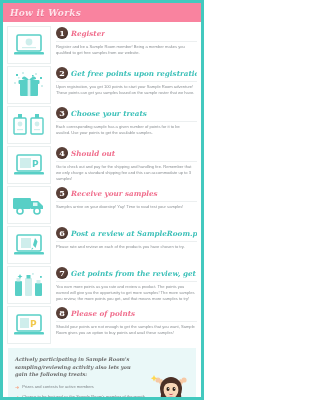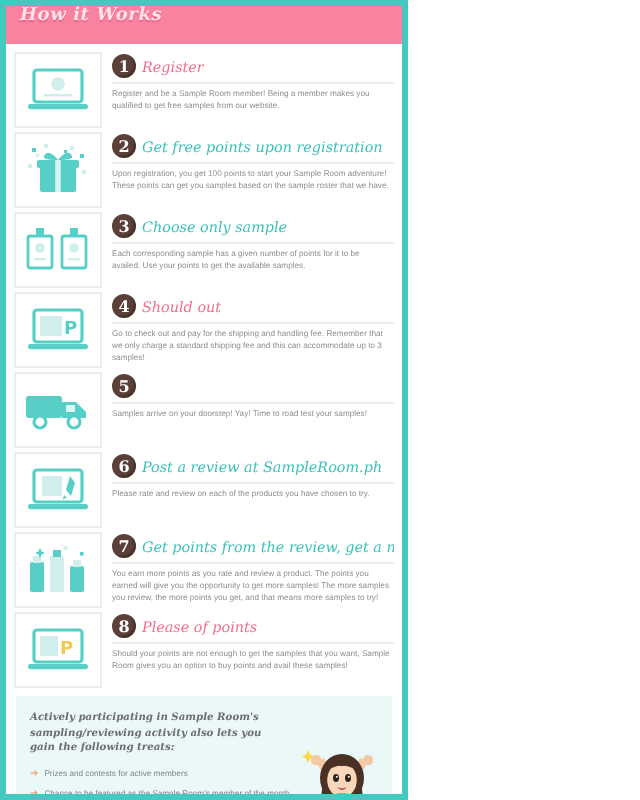--- a/index.html
+++ b/index.html
@@ -13,21 +13,21 @@
     position: relative;
     width: 204px; height: 400px;
     background: #ffffff;
     border: 3px solid #43c9bf;
     overflow: hidden;
   }
   
   .header {
     height: 19px;
     background: #f9839f;
-    display: flex; 
+    display: flex; align-items: center;
     padding-left: 7px;
   }
   .header-title {
     font-family: "DejaVu Serif", serif;
     font-style: italic;
     font-weight: bold;
     font-size: 9px;
     color: #ffe3ea;
     letter-spacing: .3px;
     text-shadow: 0 1px 0 rgba(200,60,100,.35);
@@ -71,21 +71,21 @@
     font-family: "DejaVu Serif", serif;
     font-size: 8px;
     font-weight: bold;
     line-height: 12px;
     text-align: center;
     box-shadow: inset -1px -1px 1px rgba(0,0,0,.25);
   }
   .step-title {
     font-family: "DejaVu Serif", serif;
     font-style: italic;
-    font-weight: normal;
+    font-weight: bold;
     font-size: 7.2px;
     color: #f06d8c;
     white-space: nowrap;
     overflow: hidden;
   }
   .step-title.teal { color: #3cc0b8; }
   .step-desc {
     font-size: 4.1px;
     line-height: 6.2px;
     color: #8a8f93;
@@ -183,21 +183,21 @@
         <circle cx="25" cy="12" r="2.4" fill="#cfeeec"></circle>
         <rect x="22" y="17" width="6" height="1.2" fill="#cfeeec"></rect>
         <rect x="6" y="2" width="4" height="4" fill="#58cfc6"></rect>
         <rect x="23" y="2" width="4" height="4" fill="#58cfc6"></rect>
       </svg>
           </span>
         </div>
         <div class="step-body">
           <div class="step-head">
             <span class="badge">3</span>
-            <span class="step-title teal">Choose only sample</span>
+            <span class="step-title teal">Choose your treats</span>
           </div>
           <div class="step-desc">Each corresponding sample has a given number of points for it to be availed. Use your points to get the available samples.</div>
         </div>
       </div>
       <div class="step">
         <div class="icon-tile">
           <span>
             <svg width="32" height="24" viewBox="0 0 32 24">
         <rect x="4" y="2" width="24" height="16" rx="1.5" fill="none" stroke="#58cfc6" stroke-width="1.6"></rect>
         <rect x="7" y="5" width="11" height="10" fill="#cfeeec"></rect>
@@ -222,20 +222,21 @@
         <path d="M19 7 l7 0 l5 5 l0 3 l-12 0 Z" fill="#58cfc6"></path>
         <rect x="21" y="8.5" width="4.5" height="3.5" fill="#ffffff" opacity=".8"></rect>
         <circle cx="8" cy="17" r="3" fill="#ffffff" stroke="#58cfc6" stroke-width="1.6"></circle>
         <circle cx="25" cy="17" r="3" fill="#ffffff" stroke="#58cfc6" stroke-width="1.6"></circle>
       </svg>
           </span>
         </div>
         <div class="step-body">
           <div class="step-head">
             <span class="badge">5</span>
+            <span class="step-title">Receive your samples</span>
           </div>
           <div class="step-desc">Samples arrive on your doorstep! Yay! Time to road test your samples!</div>
         </div>
       </div>
       <div class="step">
         <div class="icon-tile">
           <span>
             <svg width="32" height="24" viewBox="0 0 32 24">
         <rect x="4" y="2" width="24" height="16" rx="1.5" fill="none" stroke="#58cfc6" stroke-width="1.6"></rect>
         <rect x="8" y="5" width="10" height="10" fill="#cfeeec"></rect>

